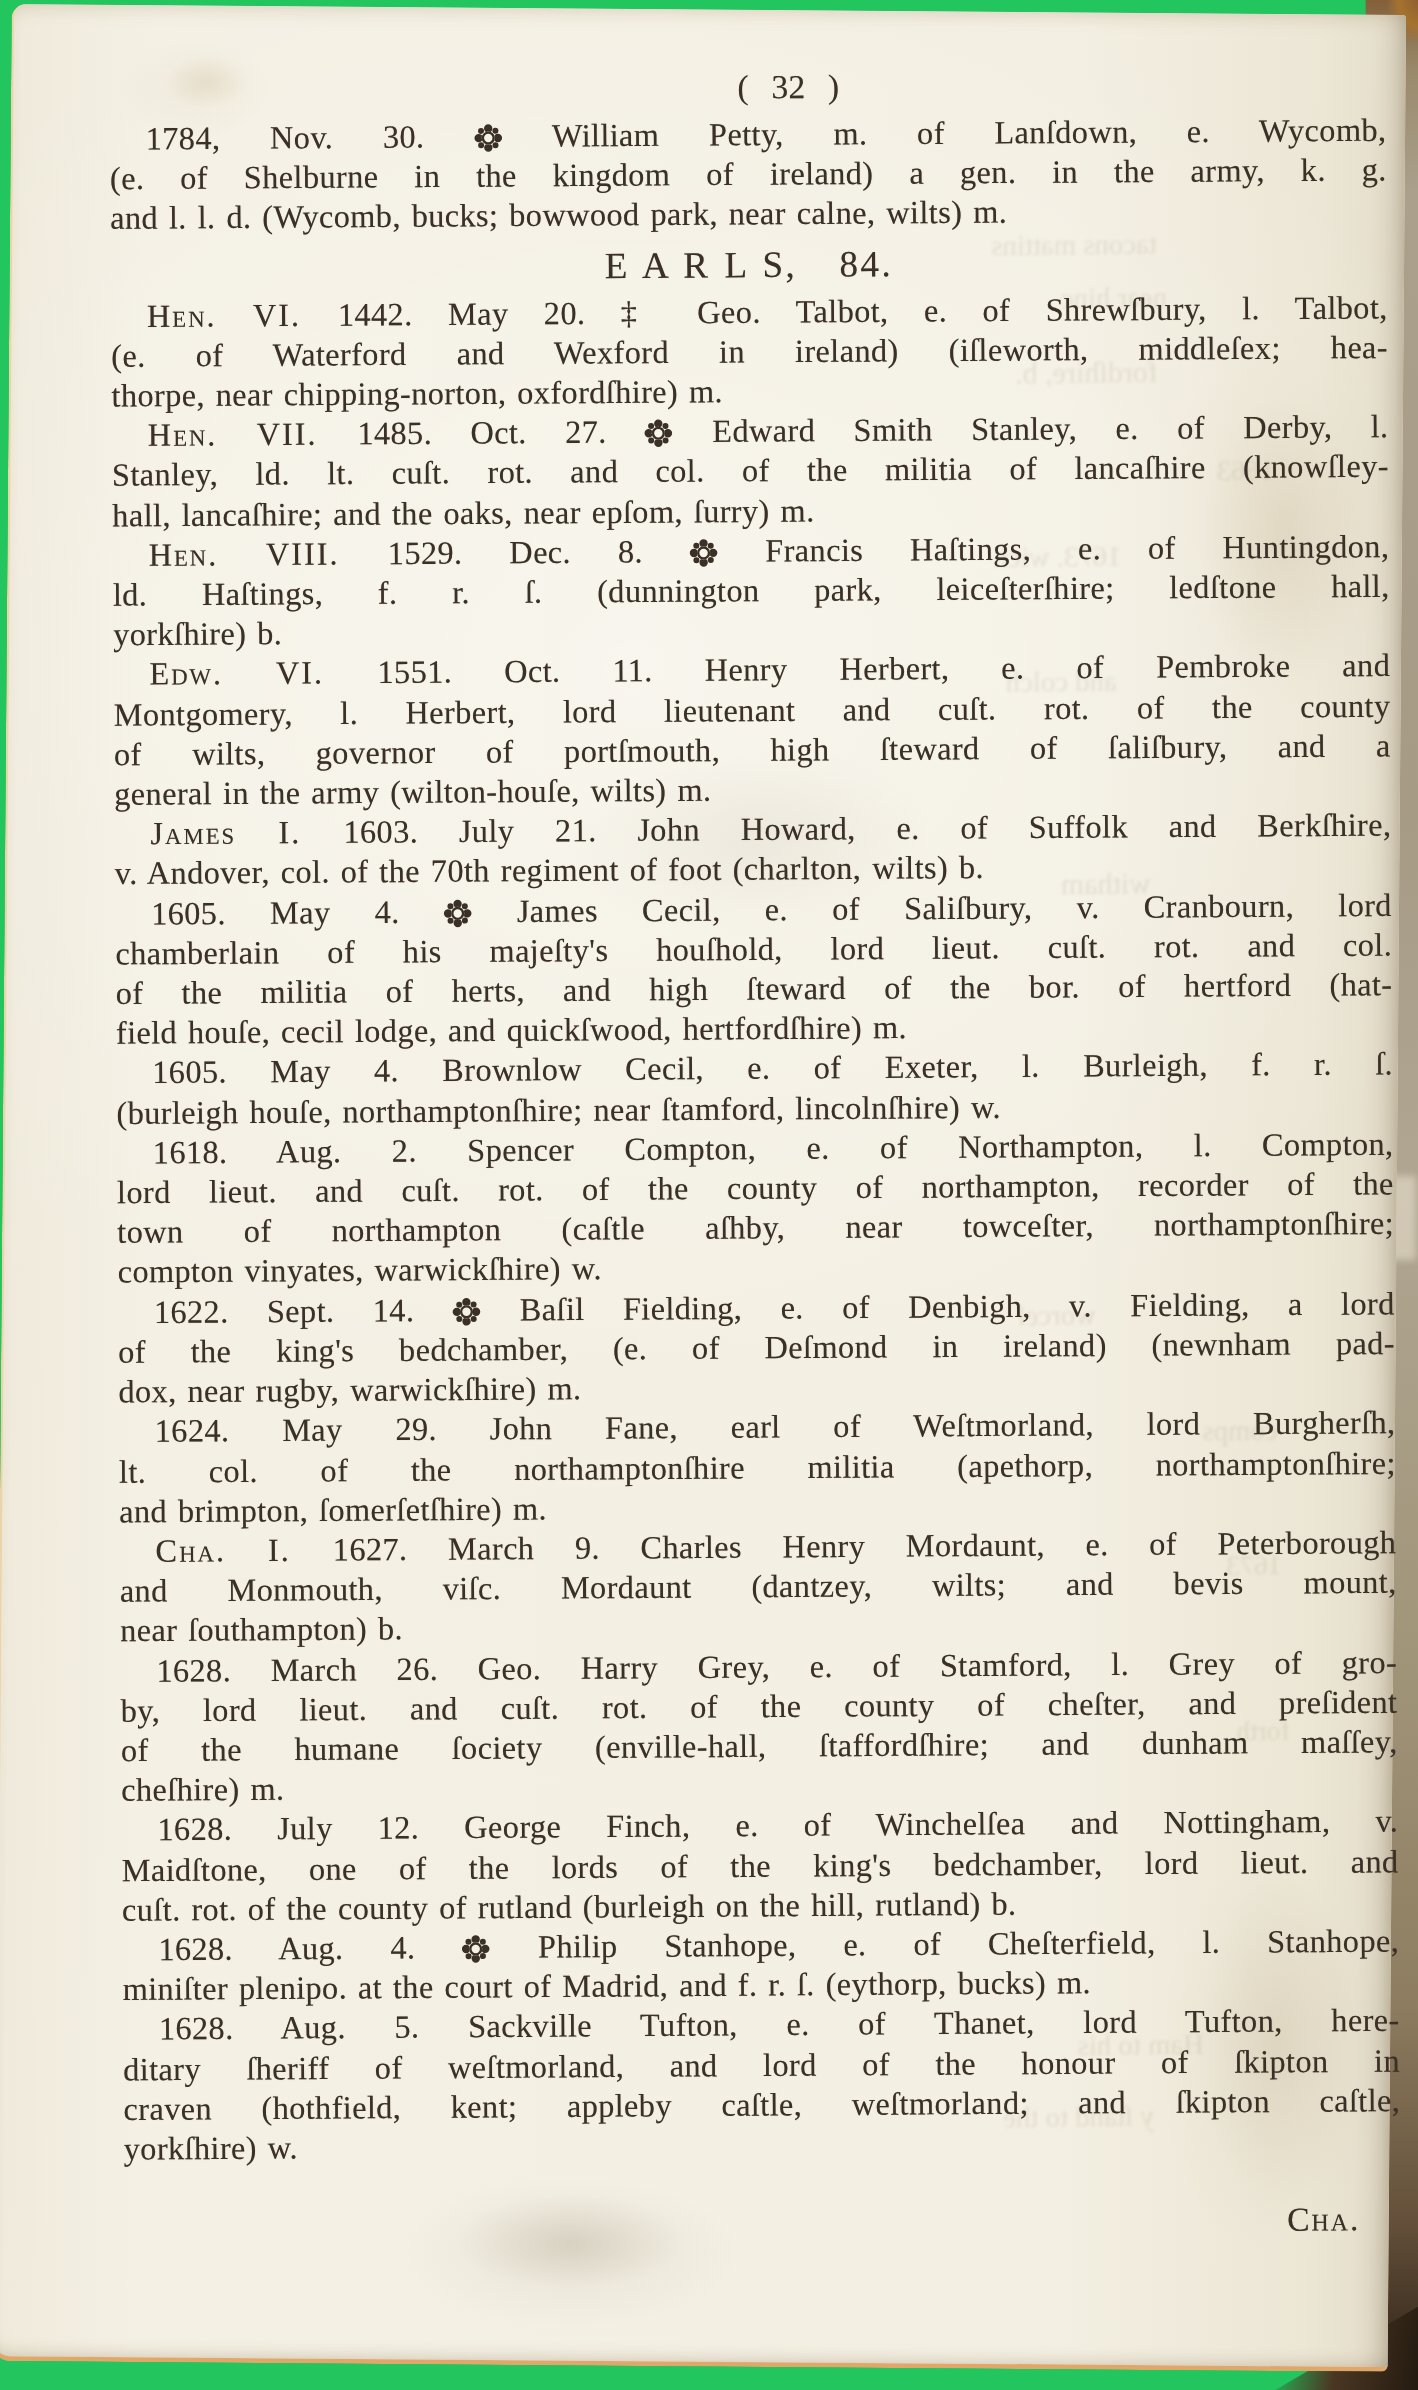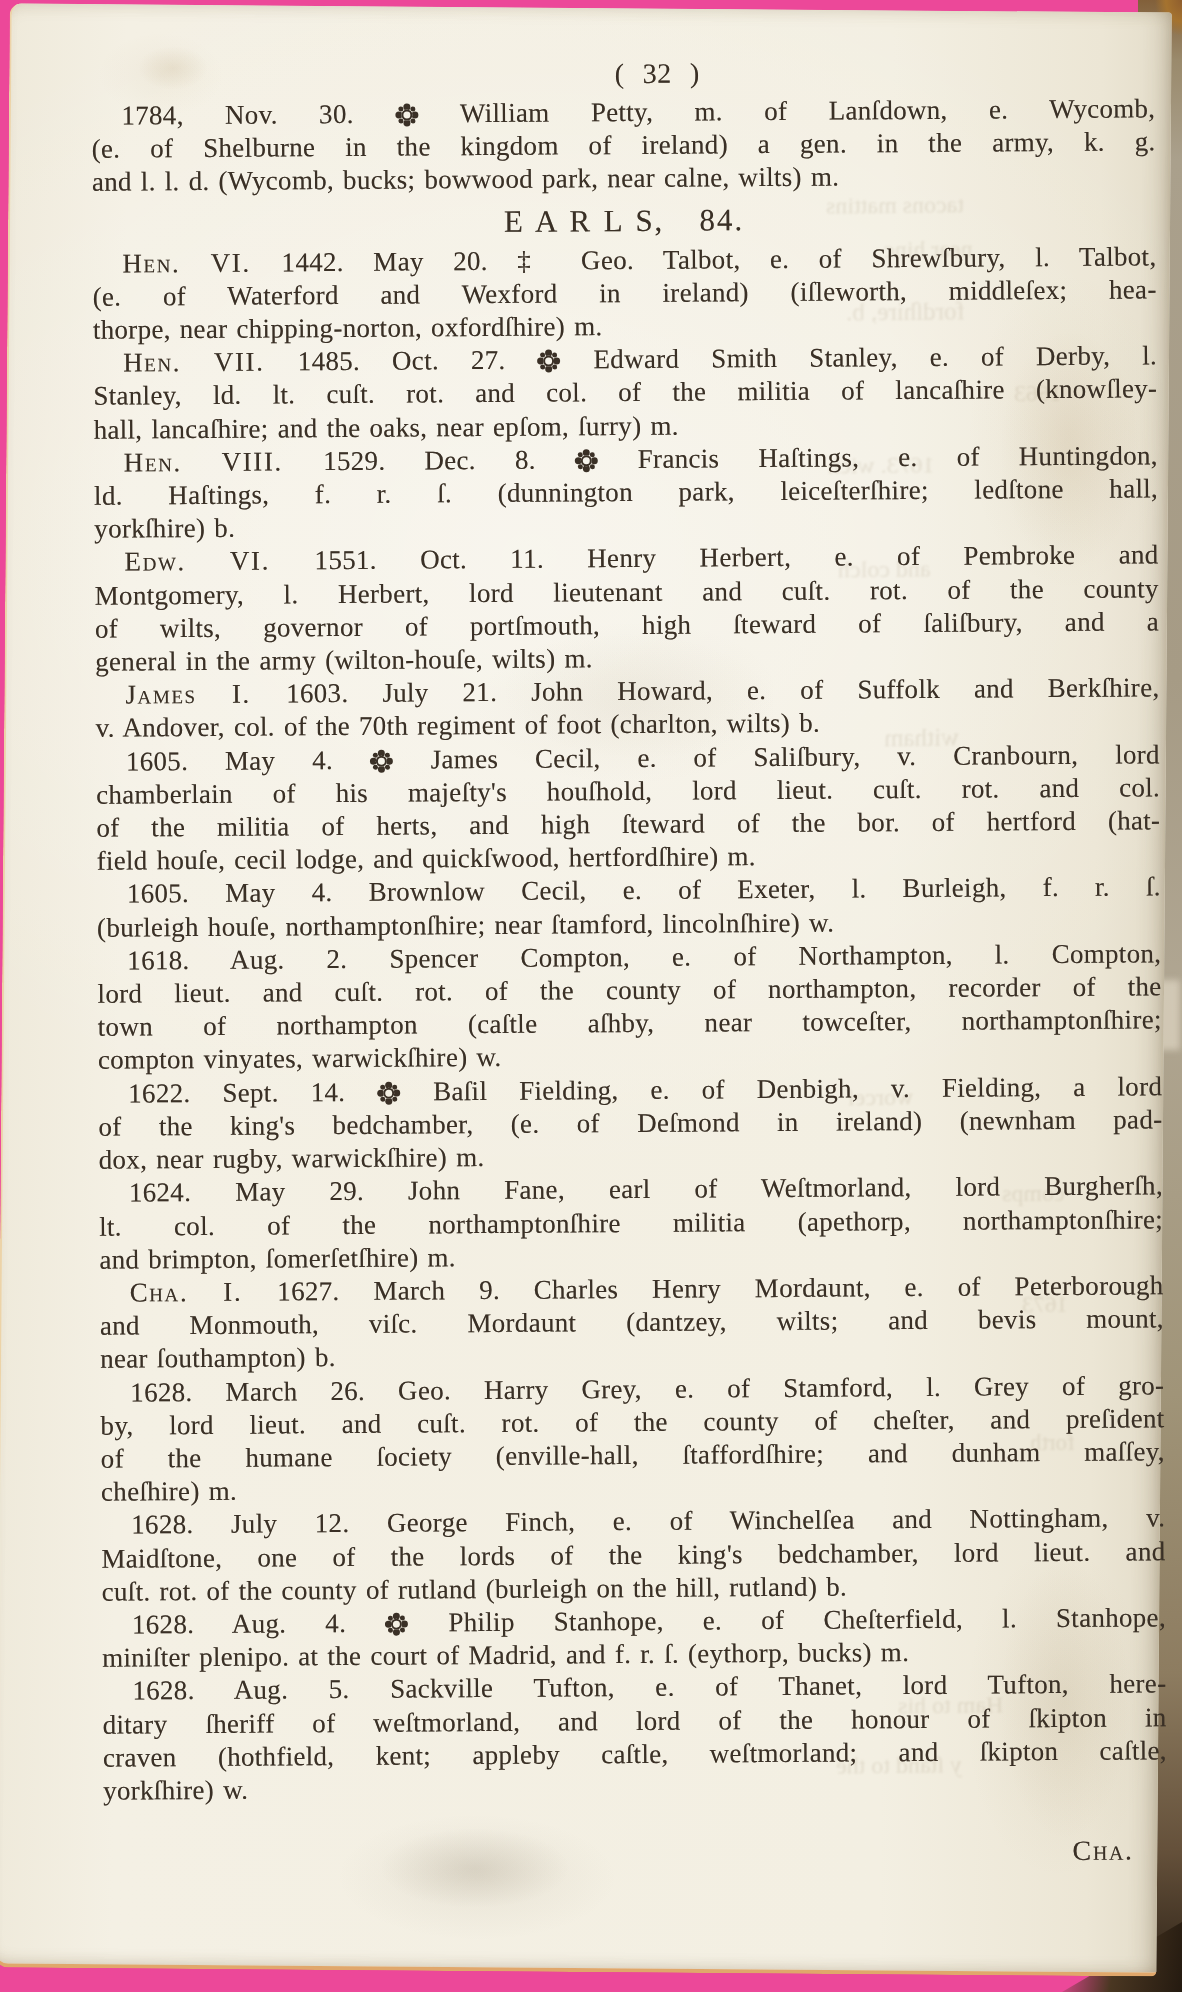--- a/index.html
+++ b/index.html
@@ -1,16 +1,16 @@
 <!DOCTYPE html>
 <html><head>
 <meta charset="utf-8">
 <style>
   html,body{margin:0;padding:0;background:#ffffff;}
-  .scene{position:relative;width:1182px;height:1992px;overflow:hidden;background:#ec4899;
+  .scene{position:relative;width:1182px;height:1992px;overflow:hidden;background:#22c55e;
          font-family:"Liberation Serif","DejaVu Serif",serif;}
 
   
   .edge-band{position:absolute;right:0;top:0;width:44px;height:100%;z-index:1;
     background:linear-gradient(180deg,#82603a 0%,#9a8a6c 3%,#aaa08c 8%,#a69b85 34%,
                #b0a692 50%,#a09478 70%,#8d7c60 84%,#64503a 93%,#3a2d1f 98%,#241b12 100%);}
   .edge-notch{position:absolute;right:2px;top:980px;width:26px;height:70px;z-index:2;
     background:rgba(236,228,210,.55);filter:blur(3px);}
   .corner-rust{position:absolute;right:0;top:0;width:30px;height:40px;z-index:2;
     background:radial-gradient(120% 120% at 100% 0%,#8f5e2e 0%,#a5732f 45%,rgba(165,115,47,0) 75%);}

